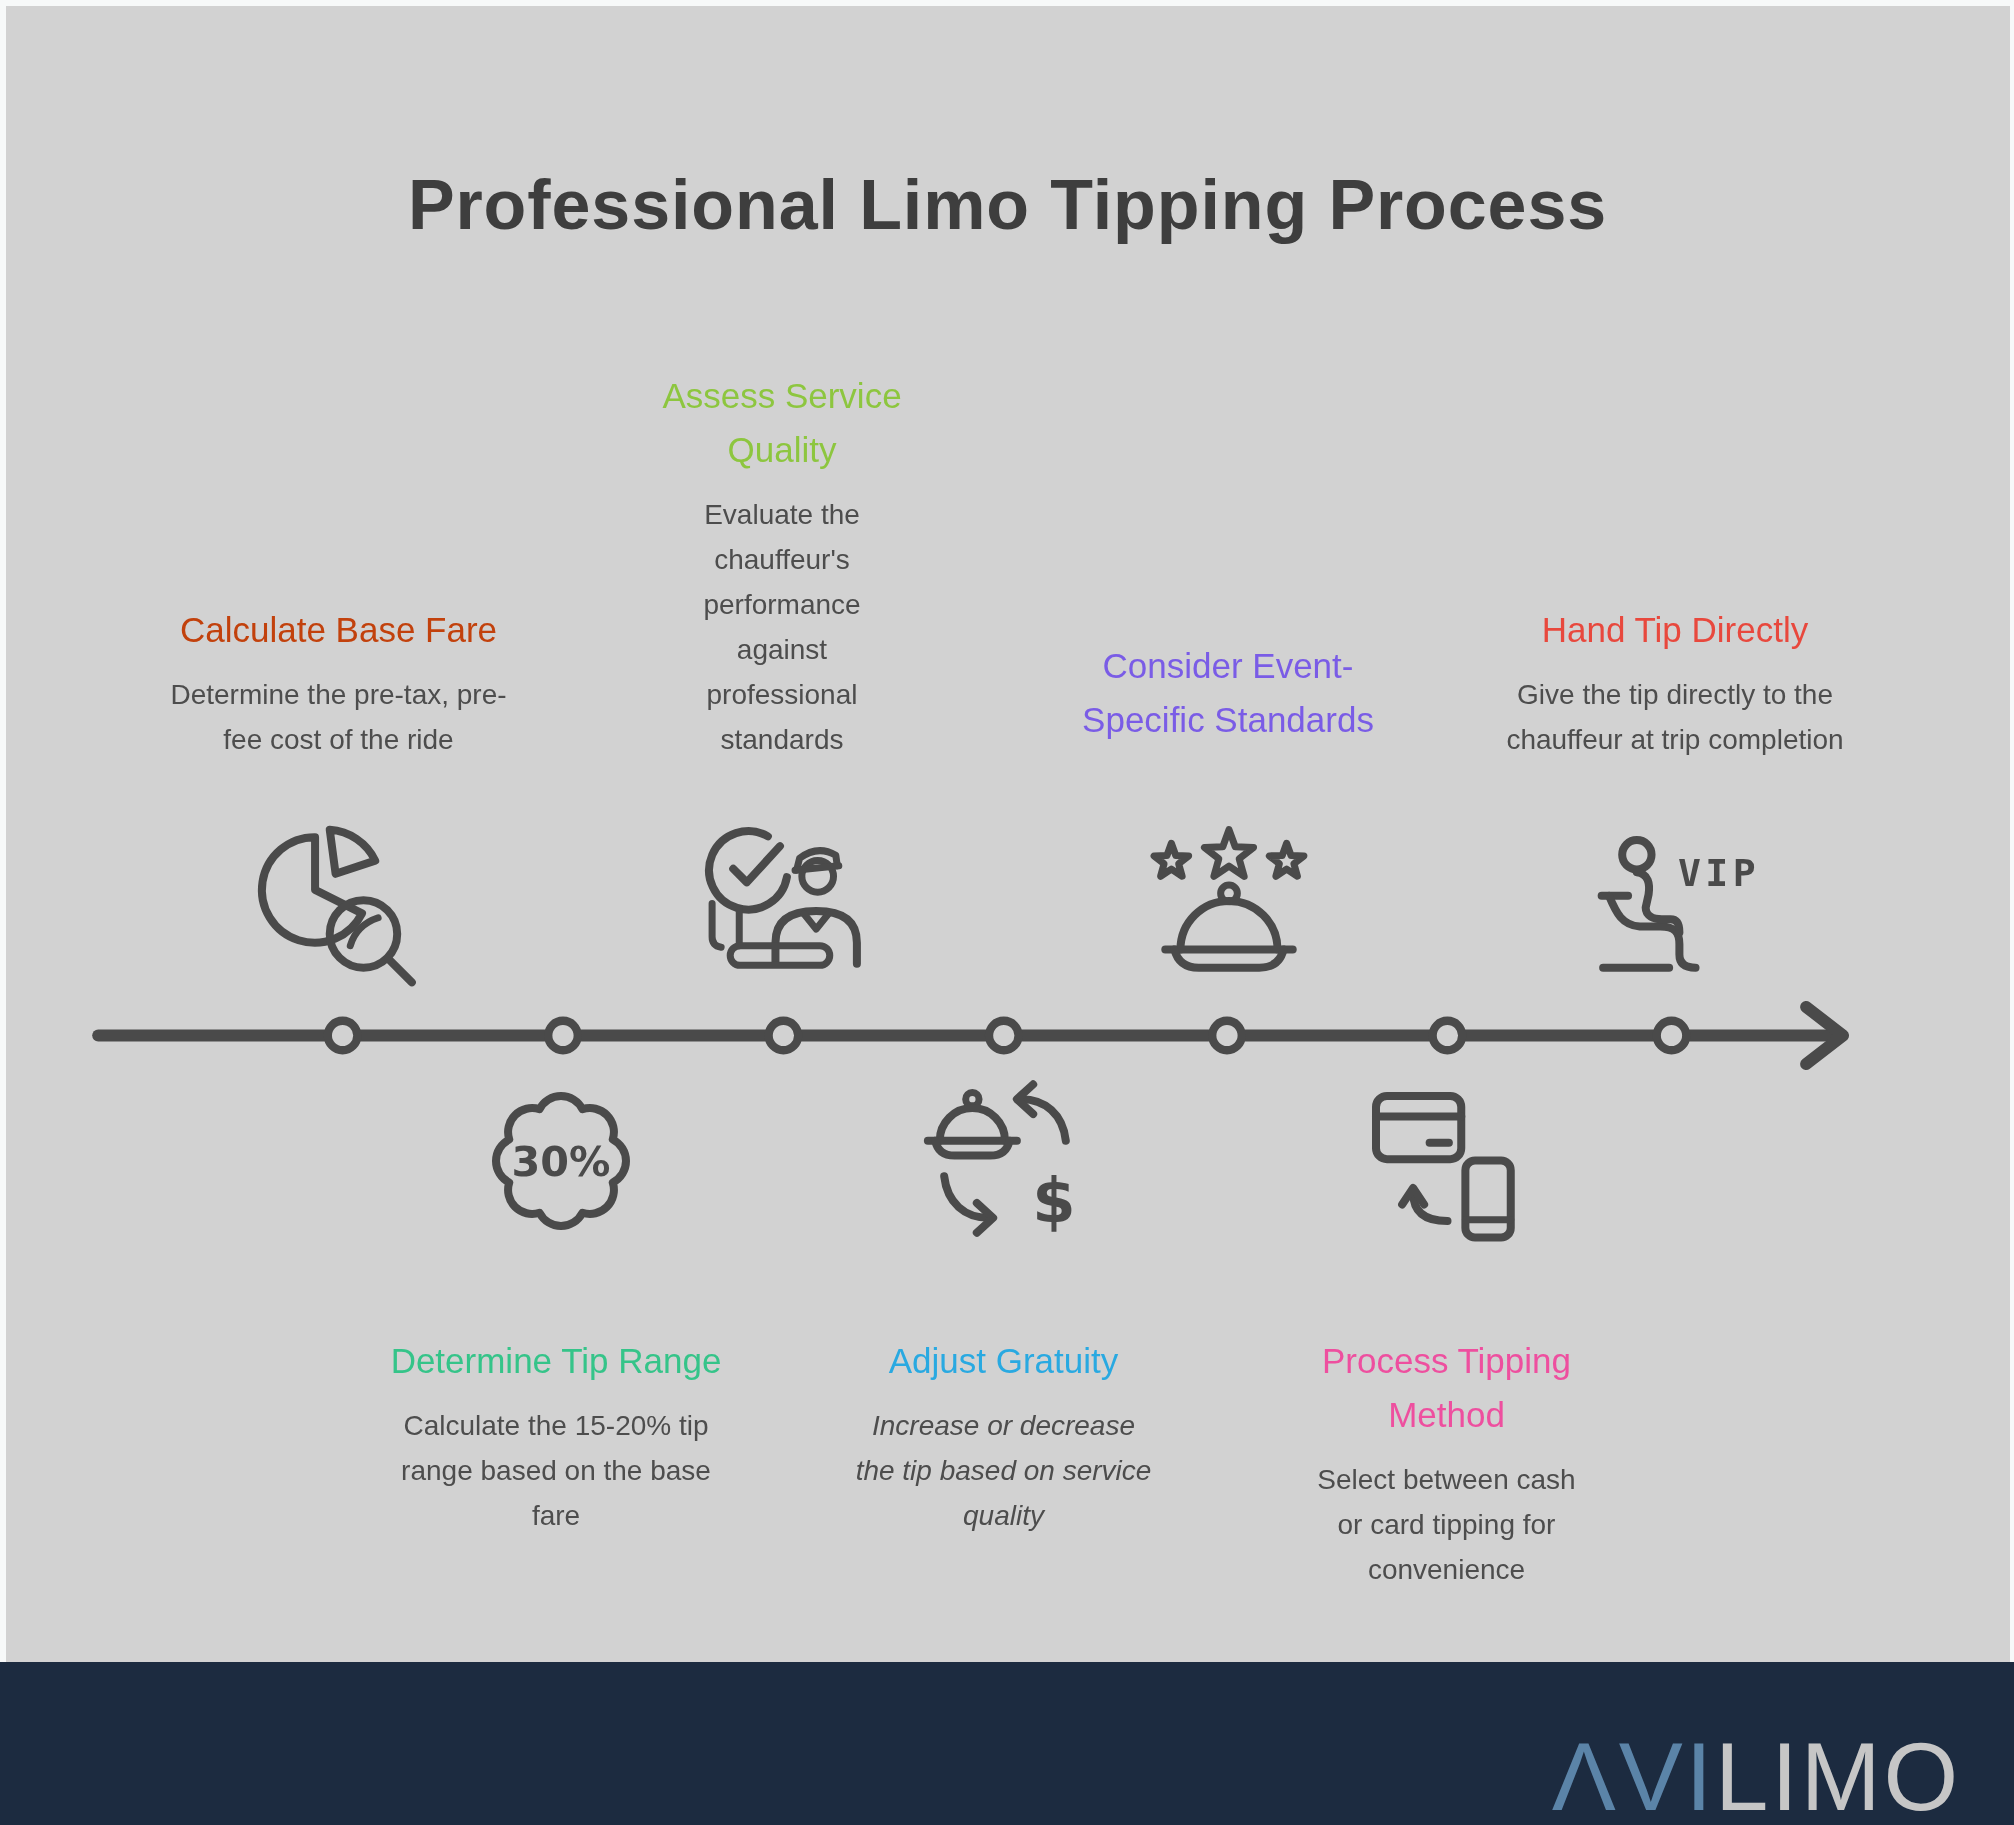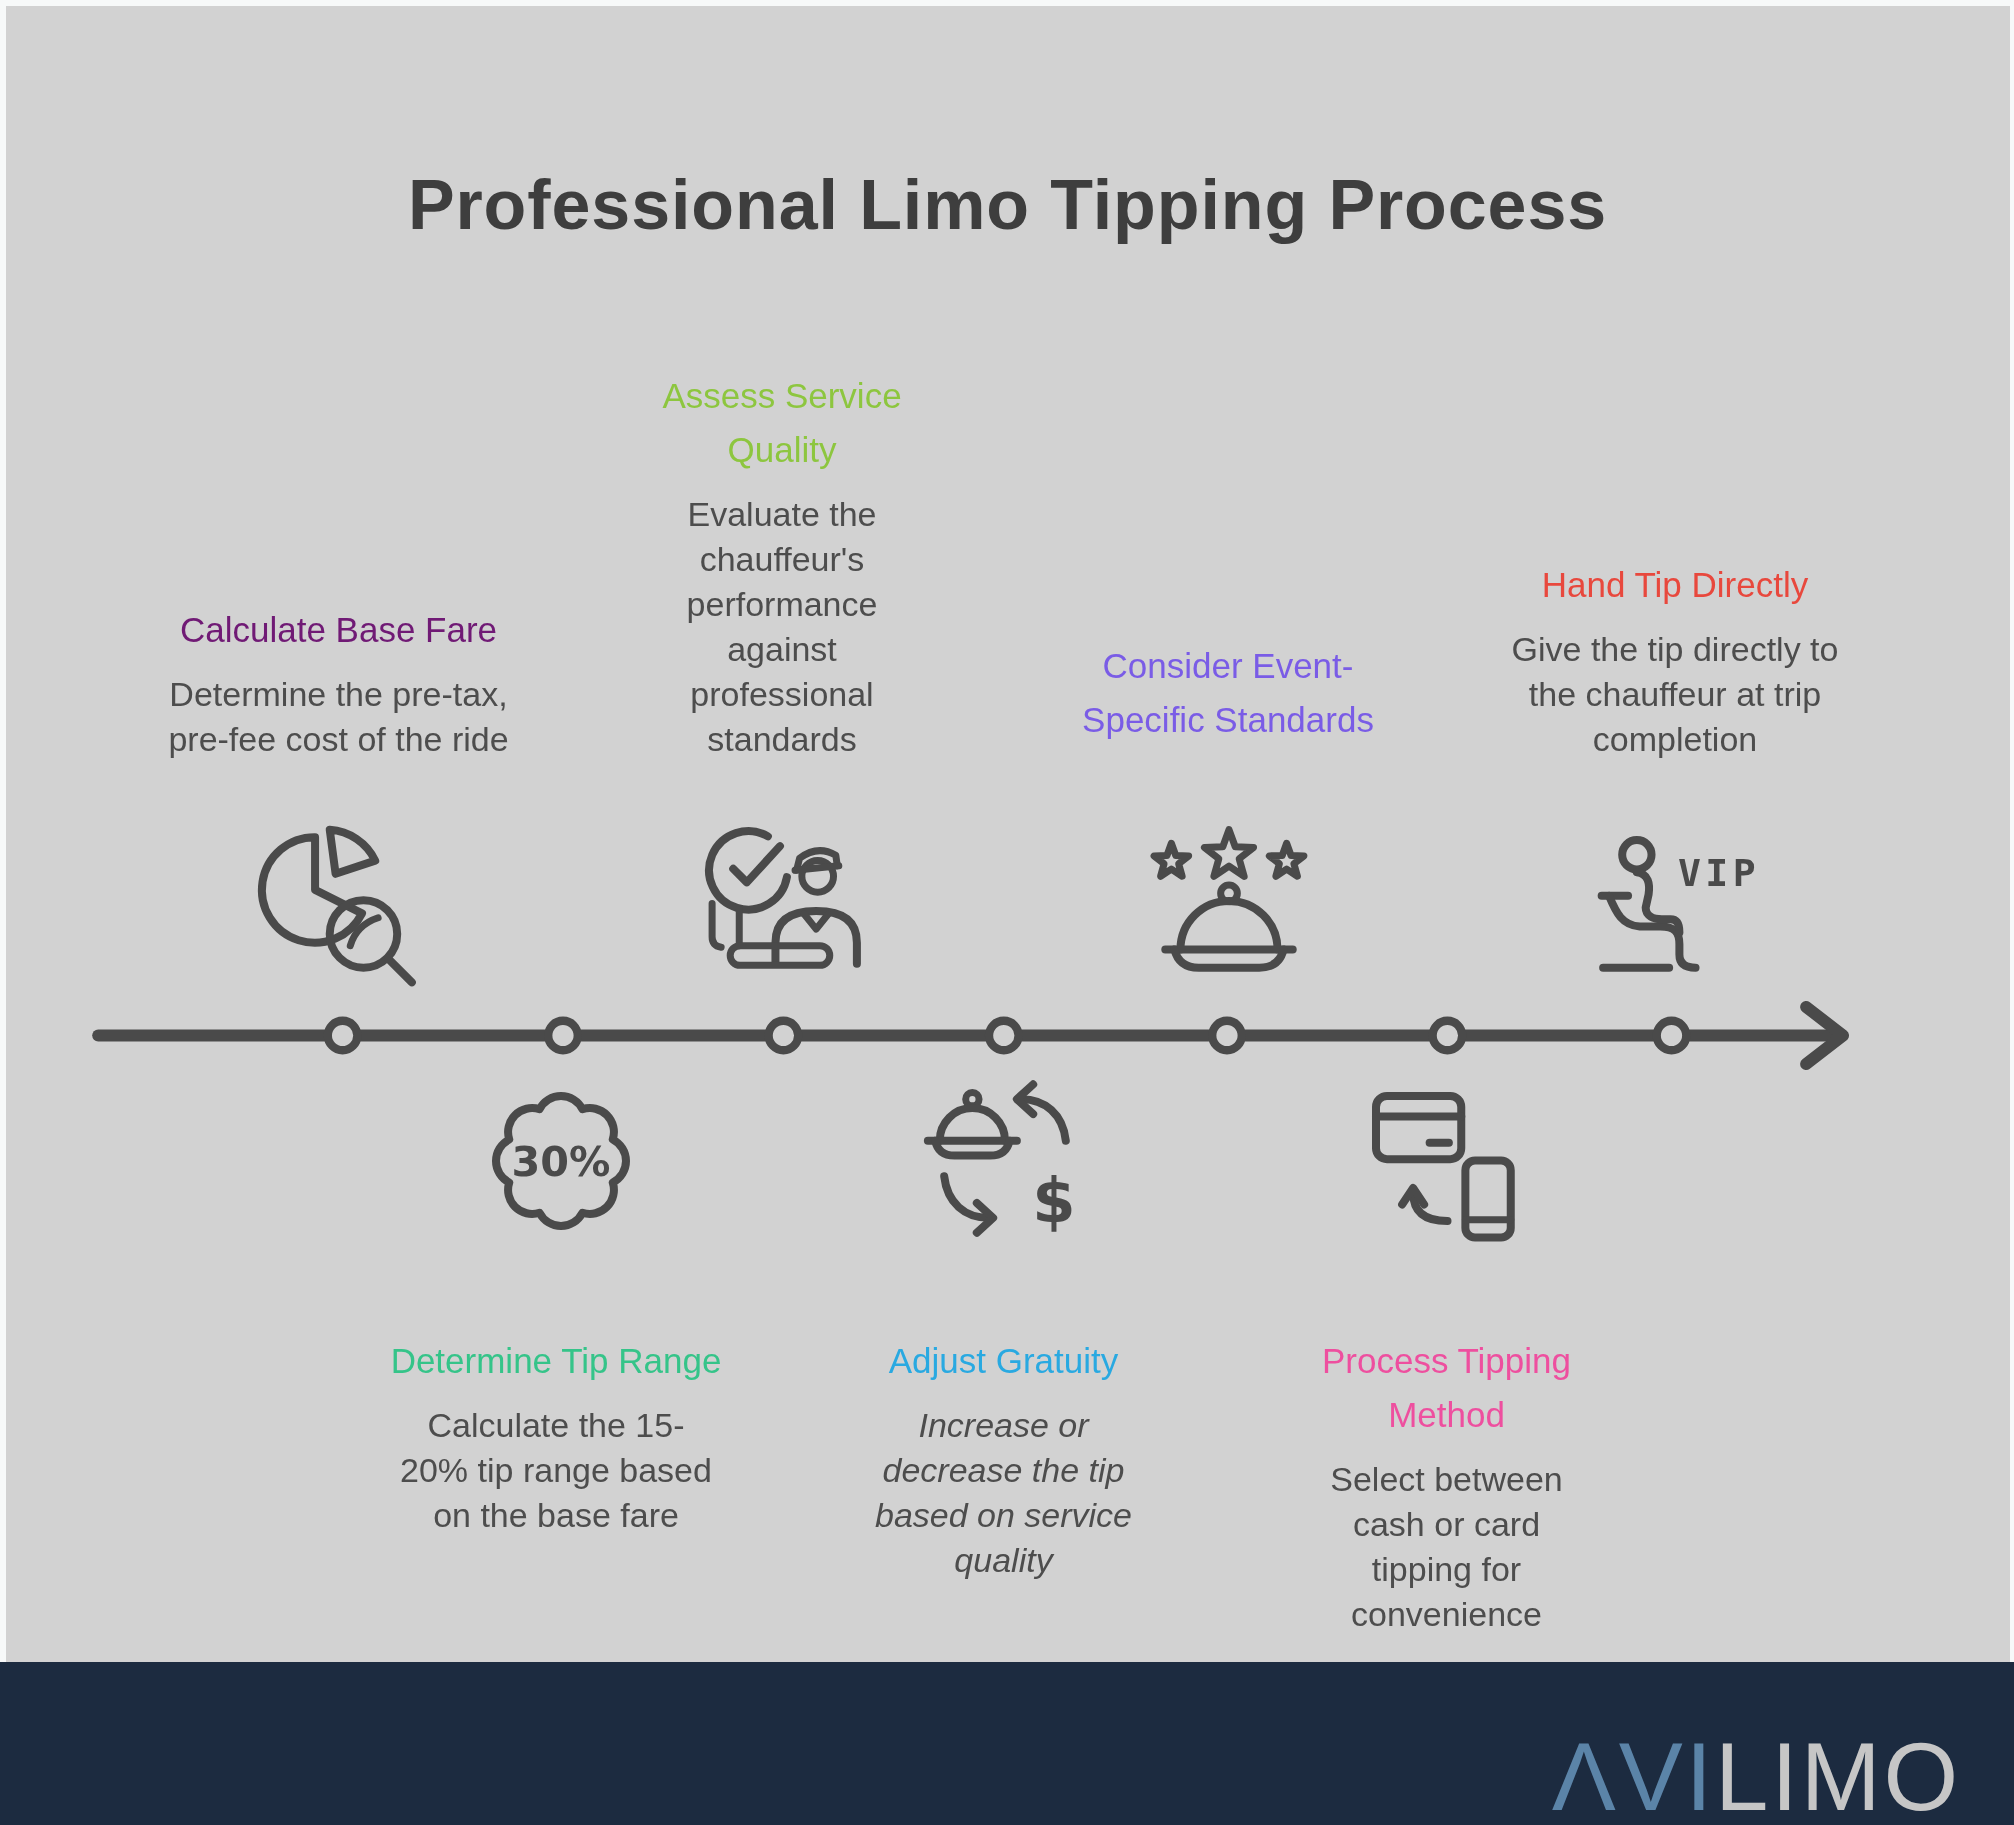--- a/index.html
+++ b/index.html
@@ -14,21 +14,21 @@
   }
   .title{
     position:absolute;top:165px;left:0;width:100%;margin:0;
     text-align:center;font-size:70px;font-weight:700;letter-spacing:0.9px;
     color:var(--title,#3e3e3e);
   }
   .col{position:absolute;text-align:center;}
   .col-top{bottom:1063px;}
   .col-bottom{top:1334px;}
   .step-title{font-size:35px;font-weight:400;line-height:54px;margin-bottom:15px;}
-  .step-desc{font-size:34px;line-height:45px;color:var(--body-text,#4d4d4d);margin:0 auto;}
+  .step-desc{font-size:28px;line-height:45px;color:var(--body-text,#4d4d4d);margin:0 auto;}
   
   .tcol1{left:167px;width:343px;}
   .tcol2{left:615px;width:334px;} .tcol2 .step-desc{max-width:223px;}
   .tcol3{left:1052px;width:352px;}
   .tcol4{left:1494px;width:362px;}
   
   .bcol1{left:380px;width:352px;}  .bcol1 .step-desc{max-width:315px;}
   .bcol2{left:818px;width:371px;}  .bcol2 .step-desc{max-width:297px;font-style:italic;}
   .bcol3{left:1261px;width:371px;} .bcol3 .step-desc{max-width:260px;}
   
@@ -65,21 +65,21 @@
   .dollar-label{font-family:"DejaVu Sans", sans-serif;font-weight:700;font-size:42px;}
 </style>
 </head>
 <body>
 
 <div class="card"></div>
 
 <h1 class="title">Professional Limo Tipping Process</h1>
 
 <div class="col col-top tcol1">
-  <div class="step-title" style="color: #701a75;">Calculate Base Fare</div>
+  <div class="step-title" style="color: #c2410c;">Calculate Base Fare</div>
   <div class="step-desc">Determine the pre-tax, pre-fee cost of the ride</div>
 </div>
 <div class="col col-top tcol2">
   <div class="step-title" style="color: rgb(141, 198, 63);">Assess Service Quality</div>
   <div class="step-desc">Evaluate the chauffeur's performance against professional standards</div>
 </div>
 <div class="col col-top tcol3">
   <div class="step-title" style="color: rgb(122, 92, 230);">Consider Event-Specific Standards</div>
 </div>
 <div class="col col-top tcol4">

